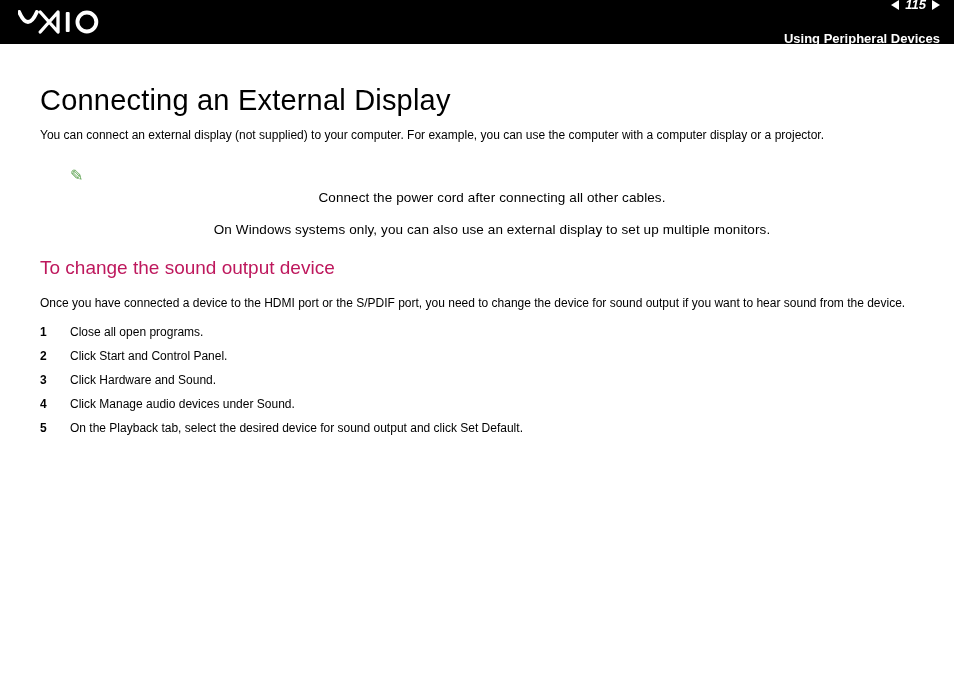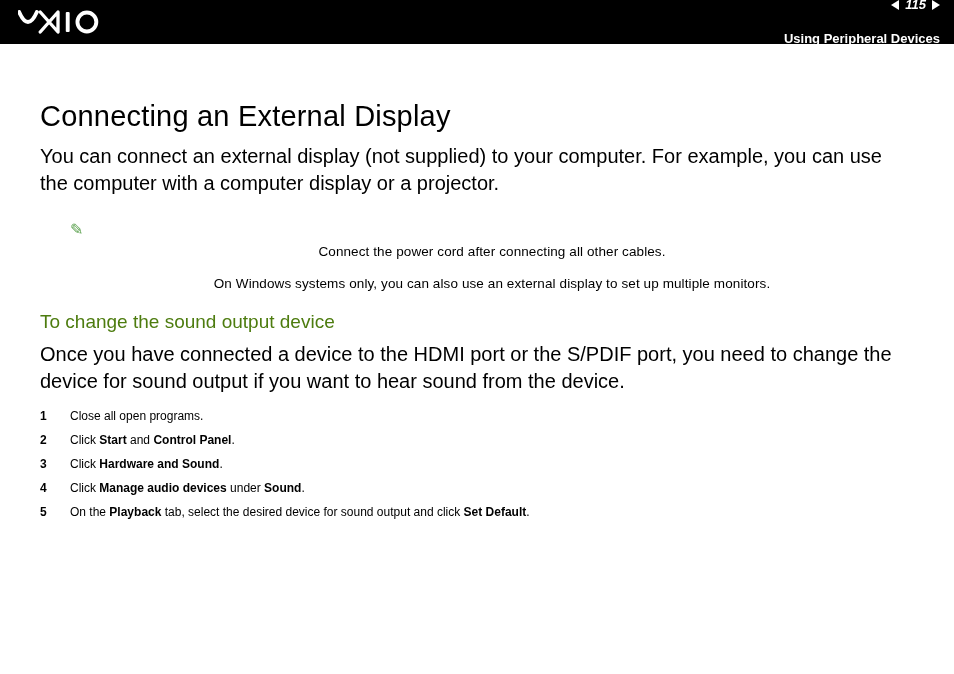--- a/index.html
+++ b/index.html
@@ -48,30 +48,30 @@
     font-weight: bold;
     font-style: italic;
     font-size: 13px;
   }
   .section-name {
     font-weight: bold;
     font-size: 13px;
     margin-top: 20px;
   }
   .content {
-    padding: 56px 40px 0 40px;
+    padding: 40px 40px 0 40px;
   }
   h1 {
     font-weight: normal;
     font-size: 29px;
     margin: 0 0 10px 0;
     letter-spacing: 0.2px;
   }
   .para {
-    font-size: 20px;
+    font-size: 12px;
     line-height: 1.35;
     margin: 0 0 22px 0;
   }
   .notes {
     margin-left: 30px;
     font-size: 13.5px;
     line-height: 1.35;
   }
   .note-icon {
     color: #5aa04d;
@@ -80,43 +80,43 @@
     margin-bottom: 2px;
   }
   .note-line {
     margin: 0 0 14px 0;
     font-family: "Helvetica Neue", Helvetica, Arial, sans-serif;
     letter-spacing: 0.1px;
     text-align: center;
   }
   h2 {
     font-weight: normal;
-    color: #4d7c0f;
+    color: #be185d;
     font-size: 19px;
-    margin: 18px 0 8px 0;
+    margin: 18px 0 16px 0;
   }
   ol.steps {
     list-style: none;
     padding: 0;
     margin: 14px 0 0 0;
     counter-reset: step;
     font-size: 12px;
   }
   ol.steps li {
     counter-increment: step;
     margin: 0 0 10px 0;
     display: flex;
     gap: 18px;
   }
   ol.steps li::before {
     content: counter(step);
     font-weight: bold;
     min-width: 12px;
   }
-  b { font-weight: bold; text-align: right; }
+  b { font-weight: normal; text-align: right; }
 </style>
 </head>
 <body>
 
 <div class="topbar">
   <div class="logo">
     <svg width="100" height="24" viewBox="0 0 180 40" fill="none">
       <path d="M2 2 Q18 38 34 2" stroke="#ffffff" stroke-width="7" fill="none" stroke-linecap="round"></path>
       <path d="M40 2 L72 38 L72 2 L40 38" stroke="#ffffff" stroke-width="6" fill="none" stroke-linejoin="round" stroke-linecap="round"></path>
       <rect x="86" y="2" width="7" height="36" fill="#ffffff" rx="2"></rect>

